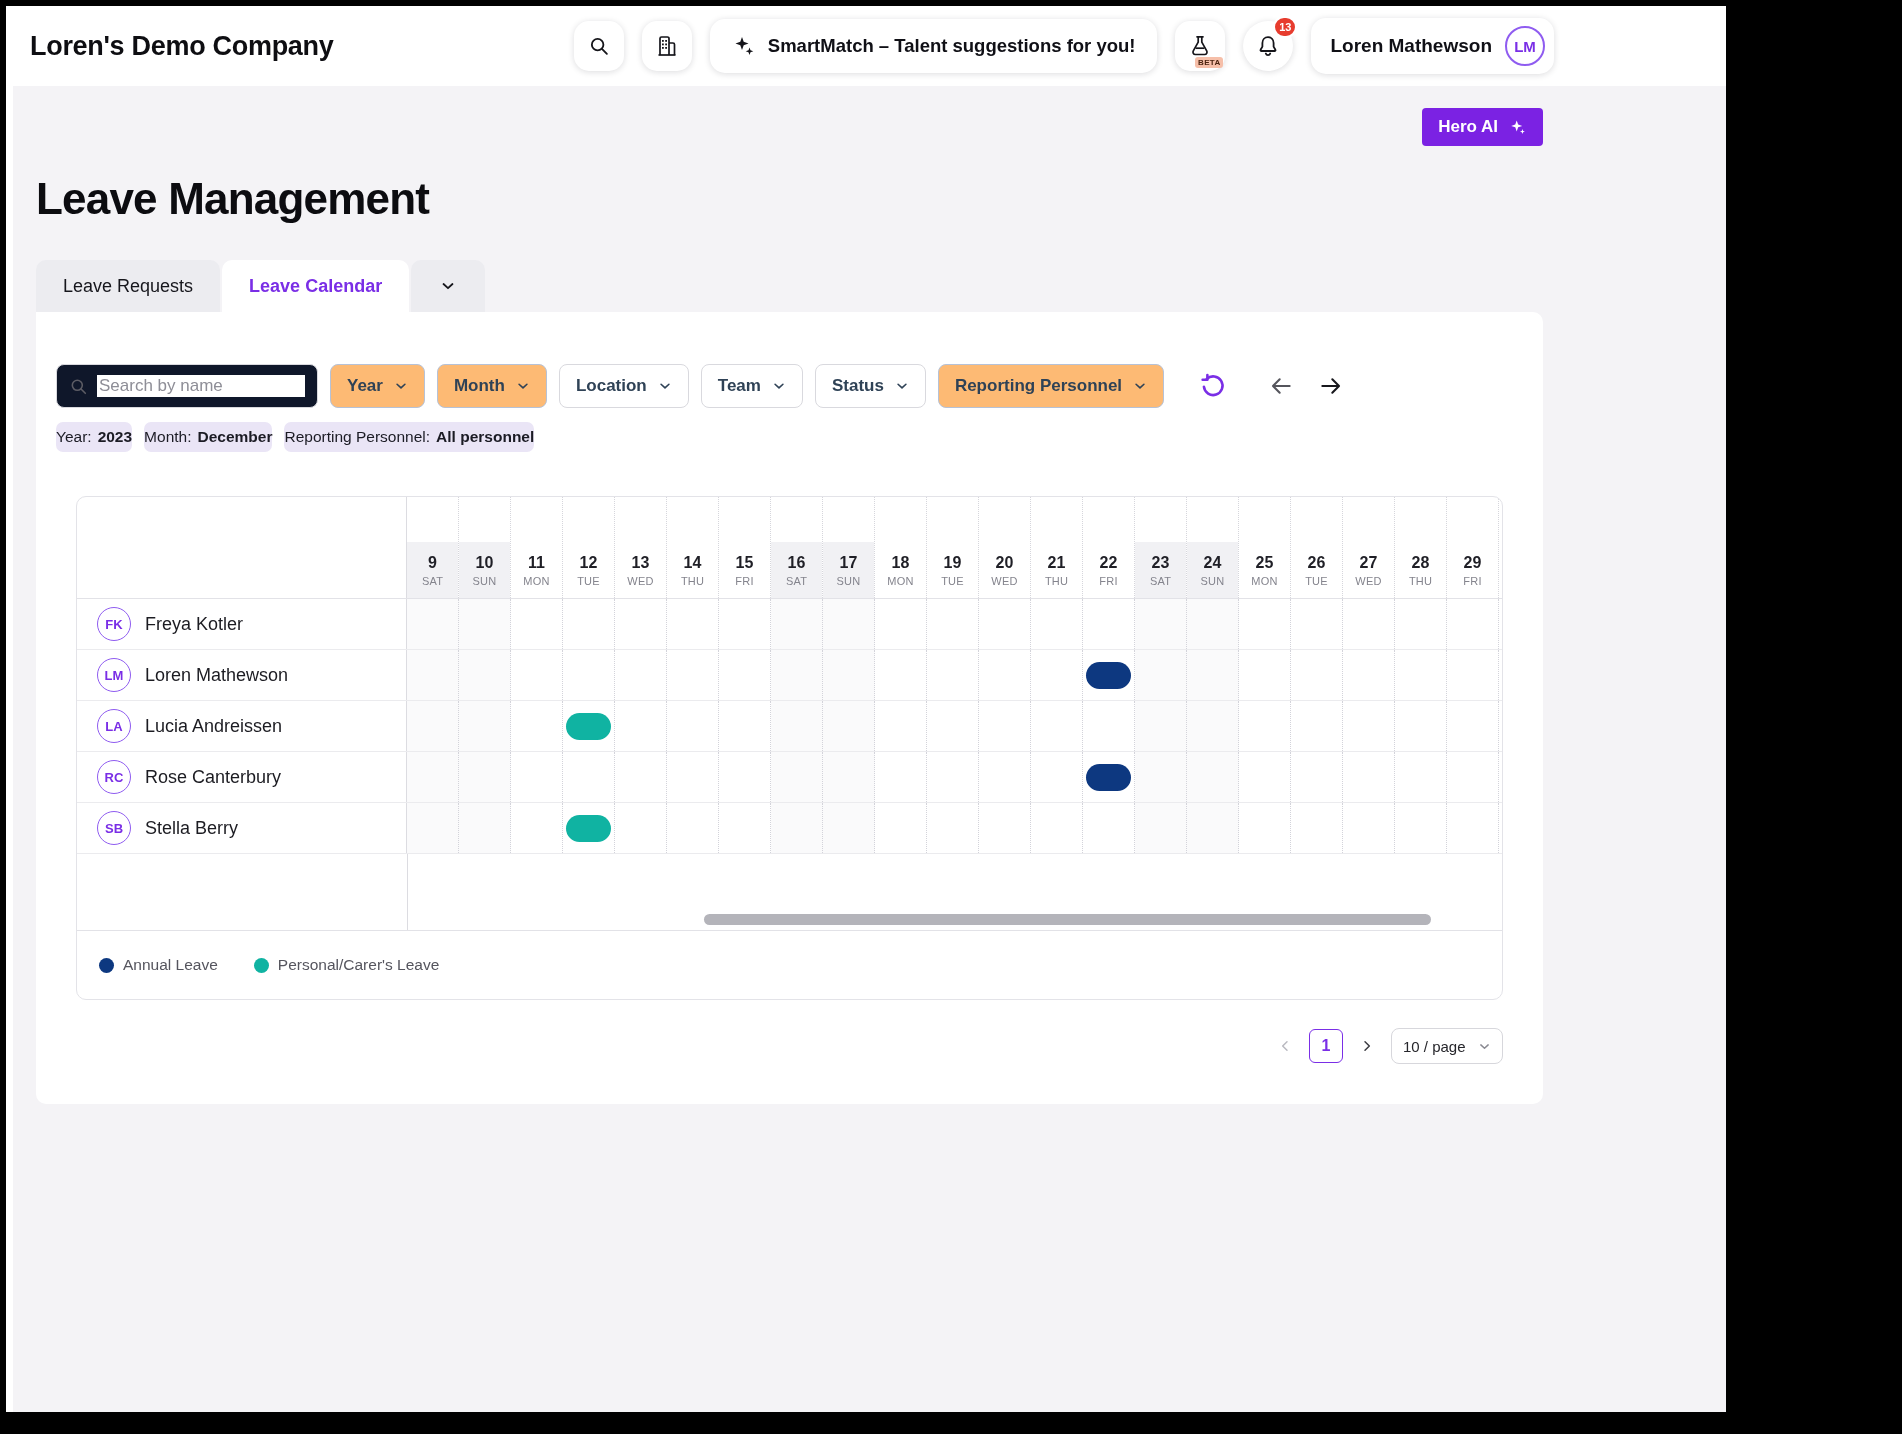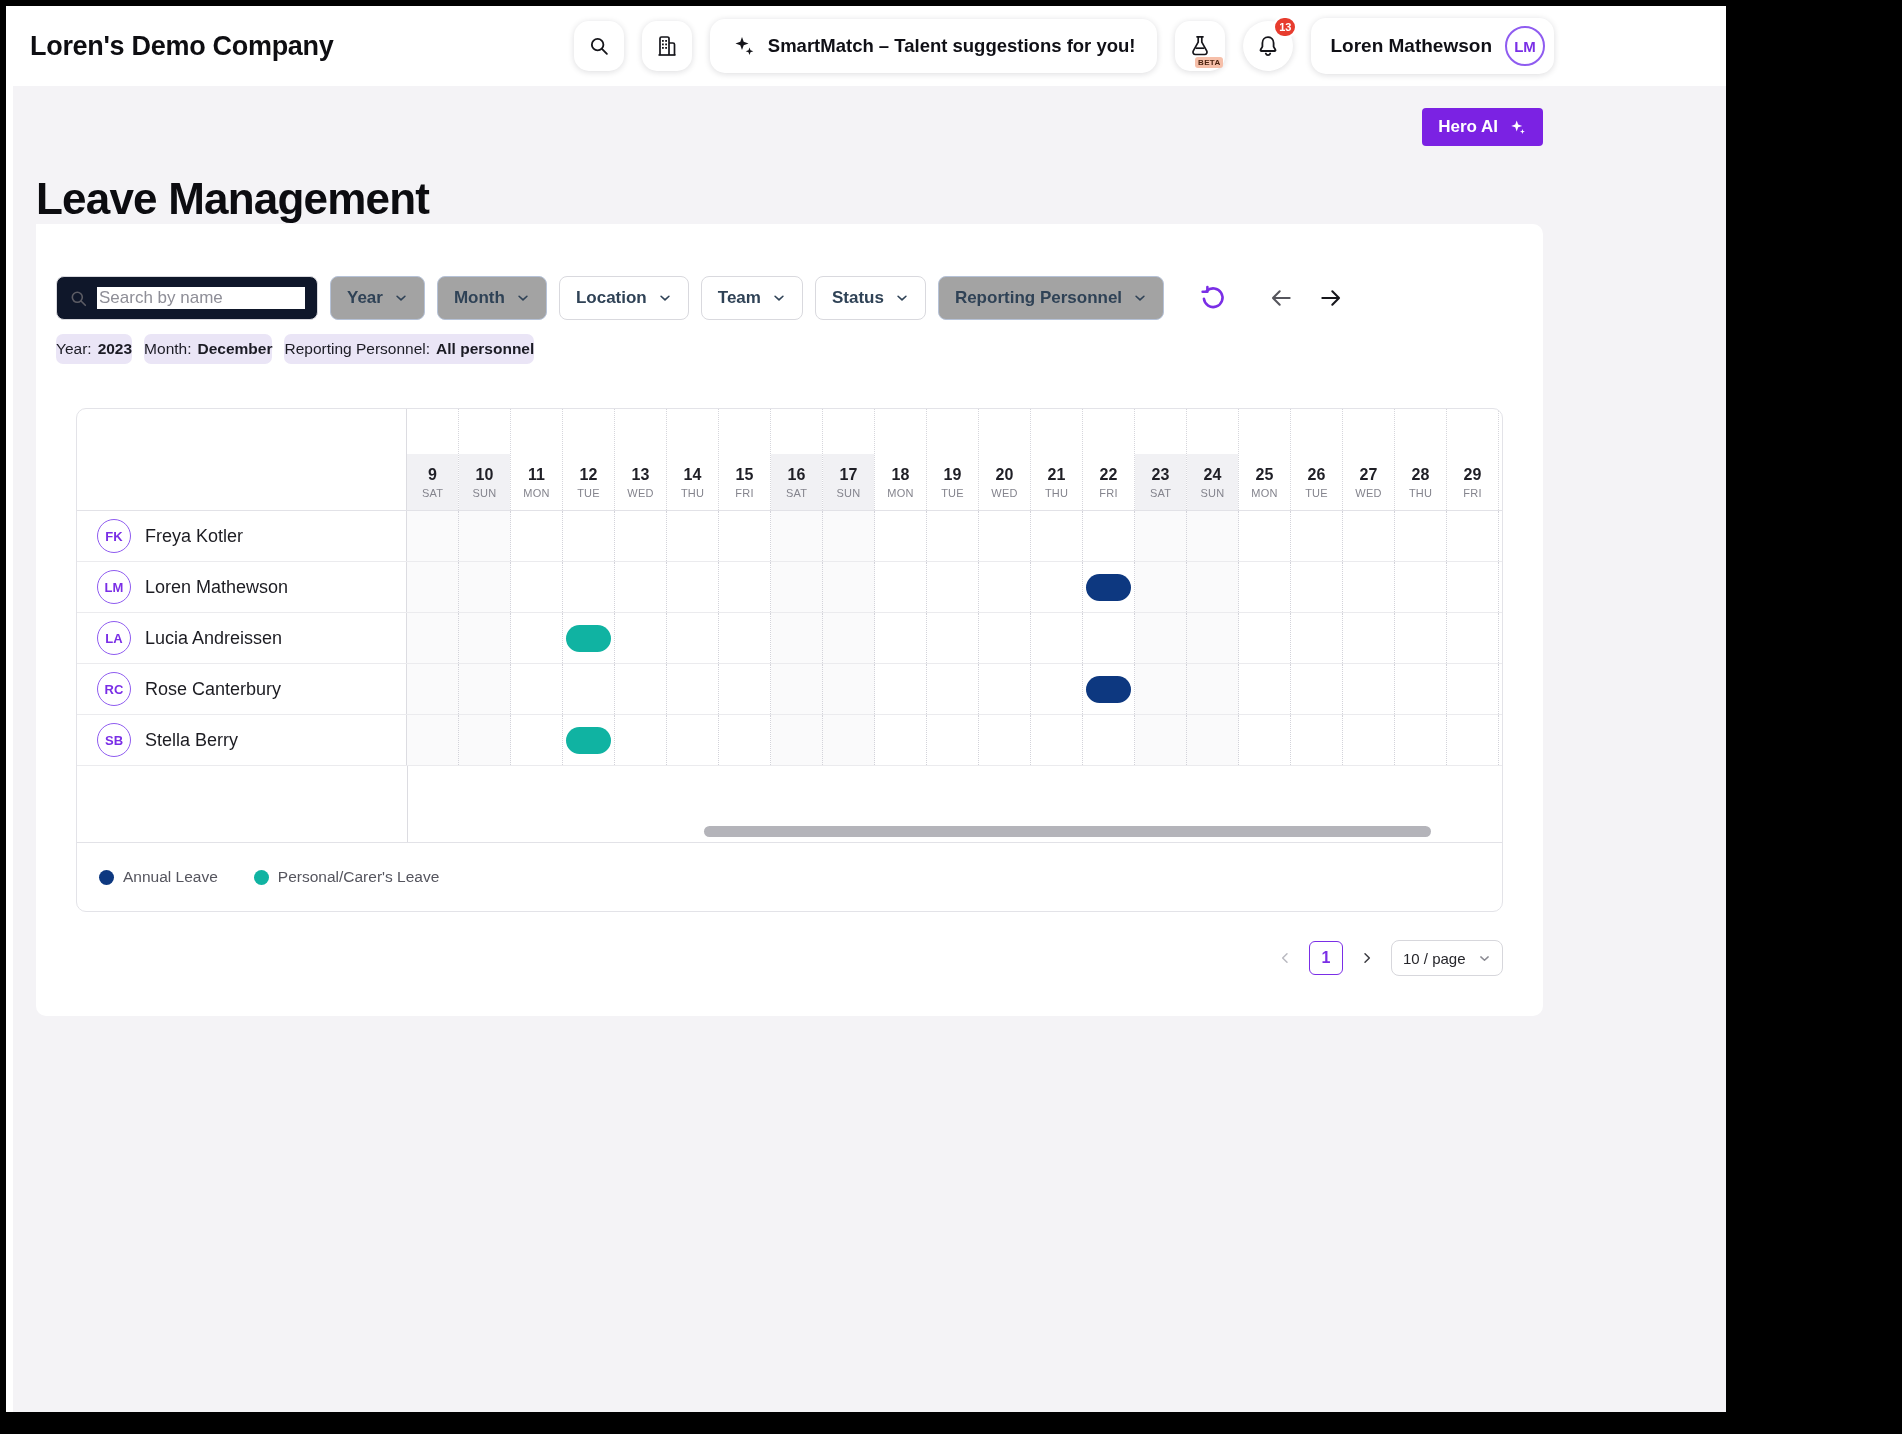--- a/index.html
+++ b/index.html
@@ -94,21 +94,21 @@
   }
   .search-input { border:none; outline:none; flex:1; font-family:inherit; font-size:17px; color:#222; min-width:0; }
   .search-input::placeholder { color:#8e8e97; }
   .dropdown-group { display:flex; align-items:center; gap:12px; }
   .dropdown-btn {
     height:44px; border-radius:8px; padding:0 16px;
     display:inline-flex; align-items:center; gap:11px;
     font-family:inherit; font-size:17px; font-weight:700; color:#2f4256;
     background:#fff; border:1px solid #d9d9de; cursor:pointer; white-space:nowrap;
   }
-  .dropdown-btn.selected { background:#a3a3a3; border-color:#b6c2d7; }
+  .dropdown-btn.selected { background:#fdba74; border-color:#b6c2d7; }
   .refresh-btn { width:42px; height:42px; margin-left:16px; background:none; border:none; cursor:pointer;
     display:flex; align-items:center; justify-content:center; }
   .nav-arrows { display:flex; align-items:center; gap:20px; margin-left:20px; }
   .nav-arrow-btn { background:none; border:none; cursor:pointer; padding:2px; display:flex; }
 
   .chips-row { display:flex; align-items:center; gap:12px; margin-top:14px; }
   .chip { background:#eae5f6; border-radius:7px; padding:6px 0; font-size:15.5px; color:#1b1b24;
     display:inline-flex; gap:6px; align-items:center; }
   .chip-label { font-weight:500; }
   .chip-value { font-weight:700; }
@@ -234,20 +234,29 @@
           <span>Hero AI</span>
           <svg width="19" height="19" viewBox="0 0 24 24">
               <path d="M11 3l1.8 5.2L18 10l-5.2 1.8L11 17l-1.8-5.2L4 10l5.2-1.8z" fill="#fff"></path>
               <path d="M18.2 14l.8 2.3 2.3.8-2.3.8-.8 2.3-.8-2.3-2.3-.8 2.3-.8z" fill="#fff"></path>
             </svg>
         </button>
       </div>
 
       <h1 class="page-title">Leave Management</h1>
 
+      <div class="tabs">
+        <button class="tab">Leave Requests</button>
+        <button class="tab active">Leave Calendar</button>
+        <button class="tab more">
+          <svg width="16" height="16" viewBox="0 0 16 16">
+              <path d="M3.5 6l4.5 4.2L12.5 6" fill="none" stroke="#16161c" stroke-width="1.8" stroke-linecap="round" stroke-linejoin="round"></path>
+            </svg>
+        </button>
+      </div>
 
       <div class="card">
 
         <div class="filter-row">
           <div class="search-box">
             <svg width="19" height="19" viewBox="0 0 24 24">
                 <circle cx="10.5" cy="10.5" r="6.3" fill="none" stroke="#5c5c64" stroke-width="2"></circle>
                 <line x1="15.2" y1="15.2" x2="20.6" y2="20.6" stroke="#5c5c64" stroke-width="2" stroke-linecap="round"></line>
               </svg>
             <input class="search-input" placeholder="Search by name" style="">

